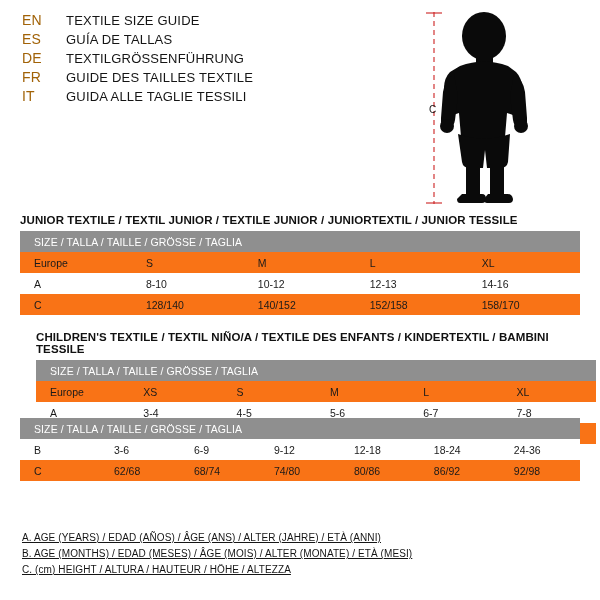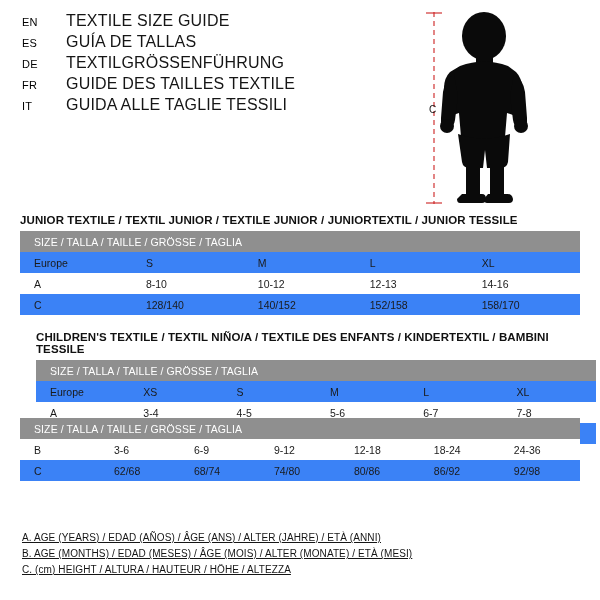--- a/index.html
+++ b/index.html
@@ -23,26 +23,26 @@
     top: 12px;
     width: 430px;
   }
   .header-row {
     display: flex;
     align-items: baseline;
     margin-bottom: 3px;
   }
   .lang-code {
     width: 44px;
-    font-size: 11px;
+    font-size: 14px;
     letter-spacing: 0.2px;
-    color: #000000;
+    color: #a16207;
   }
   .lang-title {
-    font-size: 16px;
+    font-size: 13px;
     letter-spacing: 0.2px;
     color: #151515;
   }
 
   
   .figure {
     position: absolute;
     right: 24px;
     top: 8px;
     width: 160px;
@@ -80,21 +80,21 @@
     height: 17px;
   }
   tr.head-row td {
     background: #8f8f8f;
     color: #ffffff;
     font-size: 10.5px;
     font-weight: normal;
     letter-spacing: 0.1px;
   }
   tr.shade td {
-    background: #3b82f6;
+    background: #f97316;
   }
   tr.plain td {
     background: #ffffff;
   }
   td.label-col {
     width: 72px;
   }
 
   
   .legend {

